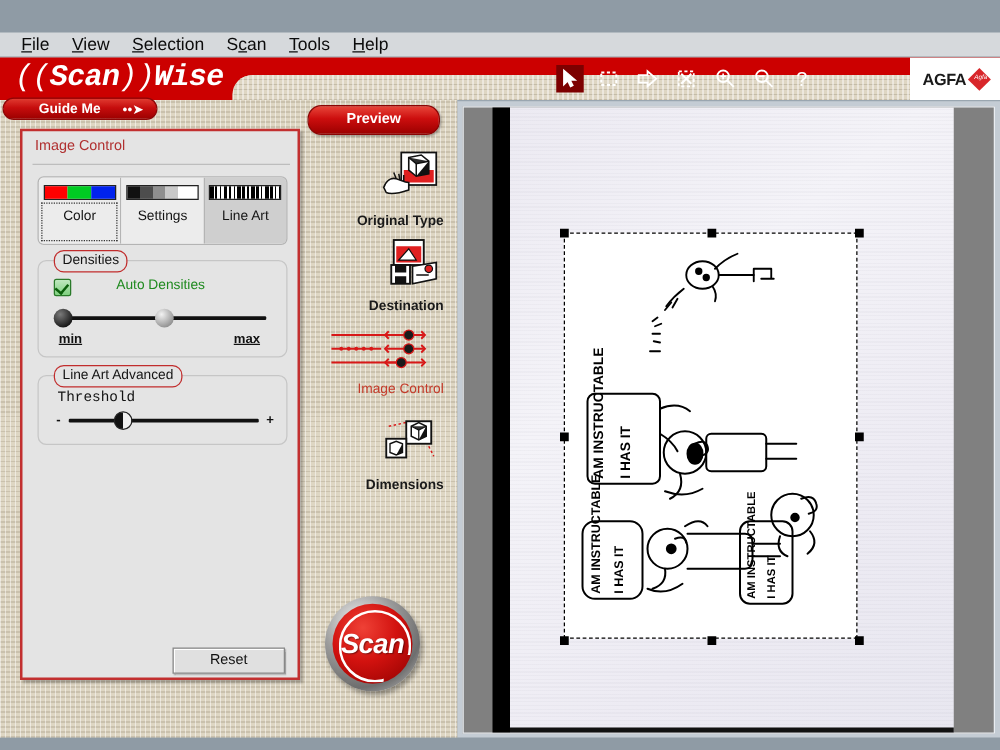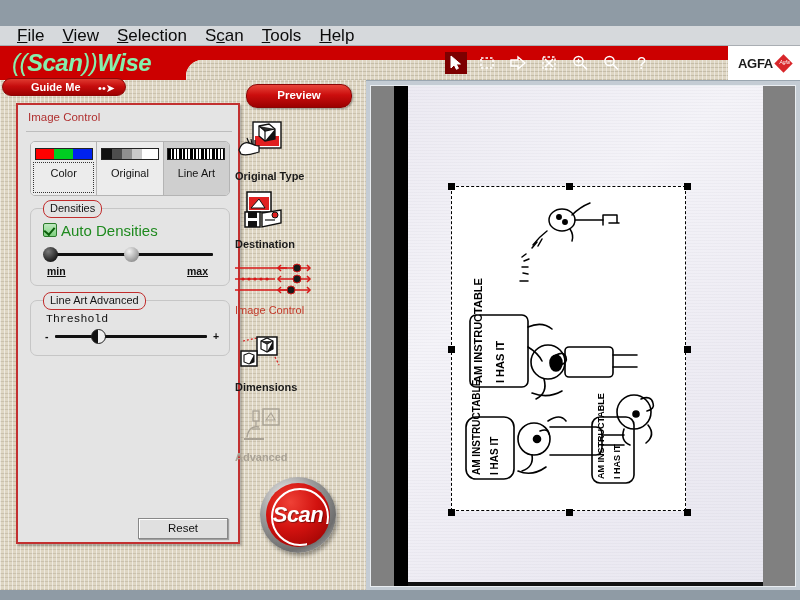--- a/index.html
+++ b/index.html
@@ -47,21 +47,21 @@
     border-color:#b9600a;
   }
 
   
   .menubar{
     position:absolute;left:0;top:26px;width:800px;height:20px;
     background:#d6d9dc;border-bottom:1px solid #a9aeb3;
     display:flex;align-items:center;padding-left:8px;box-sizing:border-box;
   }
   .menubar .mi{
-    font-size:17px;color:#0b0b0b;padding:0 9px;line-height:19px;cursor:default;
+    font-size:14px;color:#0b0b0b;padding:0 9px;line-height:19px;cursor:default;
   }
   .menubar .mi u{text-decoration:underline;}
 
   
   .banner{
     position:absolute;left:0;top:46px;width:800px;height:34px;
     background:#cc0000;overflow:hidden;
   }
   .banner .notch{
     position:absolute;left:186px;top:14px;width:560px;height:40px;
@@ -70,21 +70,21 @@
   .banner .notch:before{
     content:"";position:absolute;left:0;top:0;width:560px;height:40px;
     border-radius:16px 0 0 0;
     background:
       repeating-linear-gradient(90deg,rgba(255,255,255,.45) 0 1px,rgba(0,0,0,0) 1px 4px),
       repeating-linear-gradient(0deg,rgba(120,110,88,.25) 0 1px,rgba(0,0,0,0) 1px 4px),
       #ded6c3;
   }
   .logo{
     position:absolute;left:12px;top:3px;font-size:24px;font-style:italic;
-    font-weight:bold;color:#86efac;font-family:Liberation Sans, sans-serif;
+    font-weight:bold;color:#ffffff;font-family:Liberation Mono, monospace;
     letter-spacing:-.5px;
   }
   .logo .paren{font-weight:normal;}
   .toolbar{
     position:absolute;left:445px;top:3px;height:28px;display:flex;align-items:center;gap:9px;
   }
   .tb-ico{
     width:22px;height:22px;position:relative;cursor:pointer;
   }
   .tb-ico.sel{background:#7d0000;}
@@ -177,21 +177,21 @@
   }
   
   .chk{
     position:absolute;width:12px;height:12px;border:1px solid #2a7a2a;border-radius:2px;
     background:linear-gradient(180deg,#bfe8bf,#7fd07f);
   }
   .chk:after{
     content:"";position:absolute;left:2px;top:1px;width:5px;height:8px;
     border:solid #0b5f0b;border-width:0 2px 2px 0;transform:rotate(40deg);
   }
-  .chk-label{position:absolute;font-size:15px;color:#1f8a1f;}
+  .chk-label{position:absolute;font-size:11px;color:#1f8a1f;margin-left:32px;}
 
   
   .track{position:absolute;height:3px;background:#111;border-radius:1px;}
   .knob{
     position:absolute;width:15px;height:15px;border-radius:50%;
   }
   .knob.dark{background:radial-gradient(circle at 35% 30%,#7a7a7a,#171717 75%);}
   .knob.light{background:radial-gradient(circle at 35% 30%,#f2f2f2,#8c8c8c 80%);}
   .knob.half{
     background:linear-gradient(90deg,#111 0 50%,#f0f0f0 50% 100%);
@@ -207,21 +207,21 @@
   }
 
   
   .preview-btn{
     position:absolute;left:246px;top:84px;width:104px;height:22px;border-radius:11px;
     background:linear-gradient(180deg,#e8453a 0%,#cc0e0e 45%,#9c0000 100%);
     border:1px solid #8a0505;
     font-size:11.5px;font-weight:bold;color:#fff;text-align:center;line-height:21px;cursor:pointer;
     box-shadow:1px 1px 2px rgba(0,0,0,.35);
   }
-  .nav-item{position:absolute;width:120px;text-align:left;cursor:pointer;}
+  .nav-item{position:absolute;width:120px;text-align:right;cursor:pointer;}
   .nav-item .nav-label{font-size:11px;font-weight:bold;color:#1a1a1a;display:block;margin-top:2px;}
   .nav-item.current .nav-label{color:#c43a2a;font-weight:normal;}
   .nav-item.disabled .nav-label{color:#a9a295;}
   .nav-icon{display:block;margin:0 auto;}
 
   .scan-btn{
     position:absolute;left:260px;top:477px;width:76px;height:76px;border-radius:50%;
     background:radial-gradient(circle at 35% 28%,#ffffff 0%,#d9d9d9 12%,#9b9b9b 40%,#6e6e6e 70%,#cfcfcf 100%);
     display:flex;align-items:center;justify-content:center;cursor:pointer;
     box-shadow:2px 3px 4px rgba(0,0,0,.35);
@@ -355,21 +355,21 @@
       <div class="mode focus">
         <span class="sw-color">
             <i style="background:#ff0000"></i>
             <i style="background:#00cc22"></i>
             <i style="background:#0022ee"></i>
           </span>
         <span class="mlabel">Color</span>
       </div>
       <div class="mode">
         <span class="sw-gray"></span>
-        <span class="mlabel">Original</span>
+        <span class="mlabel">Settings</span>
       </div>
       <div class="mode active">
         <span class="sw-line"></span>
         <span class="mlabel">Line Art</span>
       </div>
     </div>
 
     <div class="group" style="left:12px;top:103px;width:198px;height:76px;">
       <div class="group-cap">Densities</div>
       <div class="chk" style="left:12px;top:14px;"></div>
@@ -464,34 +464,20 @@
         <path d="M32 9 L32 17" stroke="#111" stroke-width="1"></path>
         <path d="M38 6 L38 14 L32 17 Z" fill="#111"></path>
         <rect x="6" y="16" width="16" height="15" fill="#ffffff" stroke="#111" stroke-width="1.5"></rect>
         <path d="M9 20 L14 18 L19 20 L19 27 L14 29 L9 27 Z" fill="#fff" stroke="#111" stroke-width="1.1"></path>
         <path d="M19 20 L19 27 L14 29 Z" fill="#111"></path>
       </svg>
     </span>
     <span class="nav-label">Dimensions</span>
   </div>
 
-  <div class="nav-item disabled" style="left:235px;top:407px;">
-    <span class="nav-icon">
-      <svg width="52" height="38" viewBox="0 0 52 38">
-        <rect x="28" y="2" width="16" height="16" fill="none" stroke="#a9a295" stroke-width="1.4"></rect>
-        <path d="M31 13 L36 6 L40 13 Z" fill="none" stroke="#a9a295" stroke-width="1.1"></path>
-        <rect x="18" y="4" width="6" height="10" fill="none" stroke="#a9a295" stroke-width="1.3"></rect>
-        <path d="M21 14 L21 20" stroke="#a9a295" stroke-width="1.3"></path>
-        <path d="M12 30 Q14 18 24 20" fill="none" stroke="#a9a295" stroke-width="1.4"></path>
-        <path d="M9 32 h20" stroke="#a9a295" stroke-width="2"></path>
-        <path d="M17 22 h8" stroke="#a9a295" stroke-width="1.3"></path>
-      </svg>
-    </span>
-    <span class="nav-label">Advanced</span>
-  </div>
 
   <div class="scan-btn">
     <div class="scan-inner">
       <span class="stxt">Scan</span>
     </div>
   </div>
 
   <div class="viewer">
     <div class="view-inner">
       <div class="black-strip"></div>

